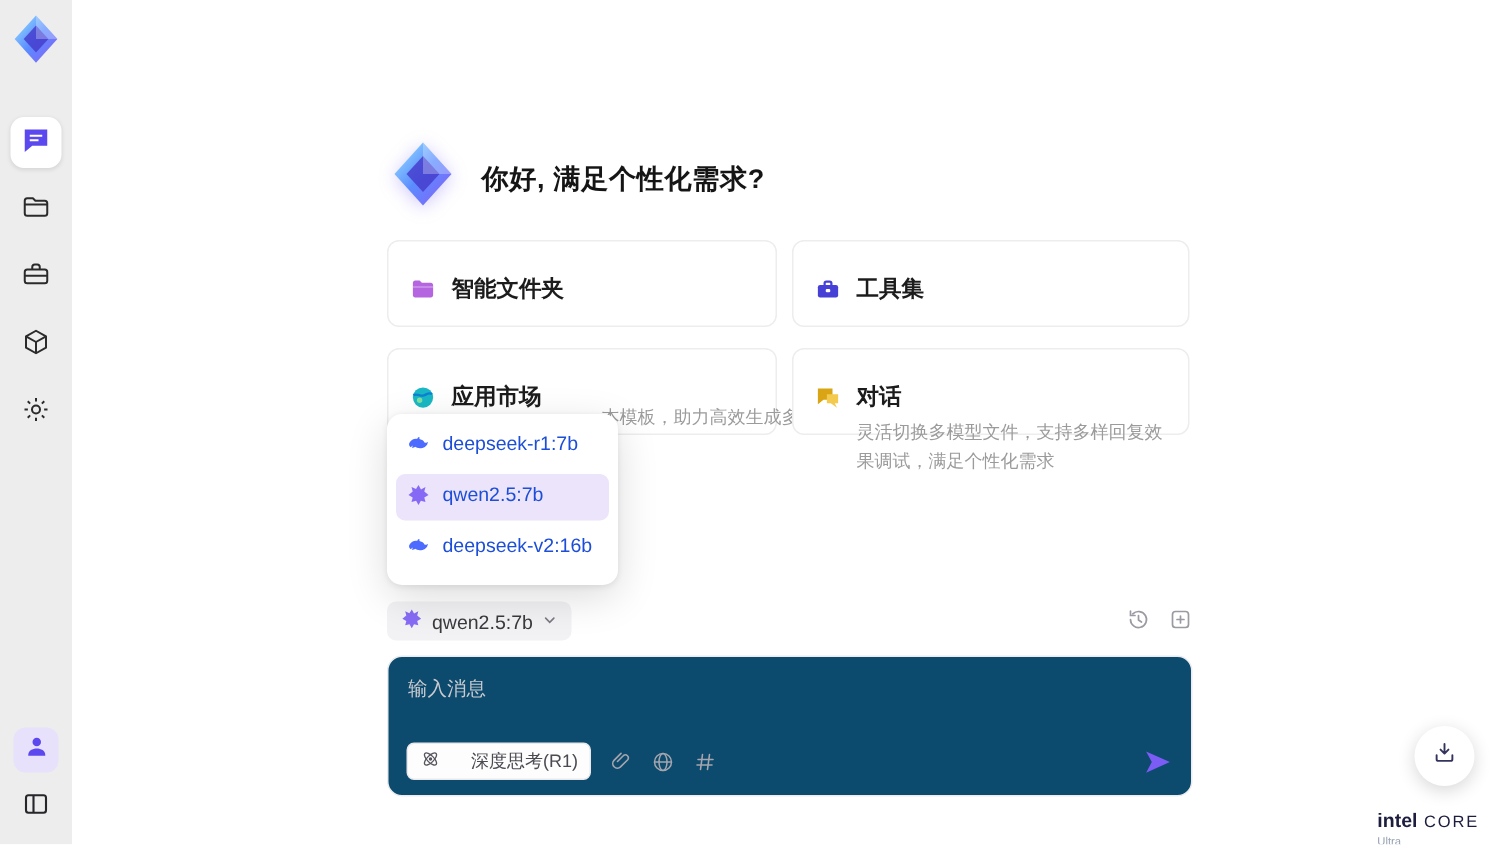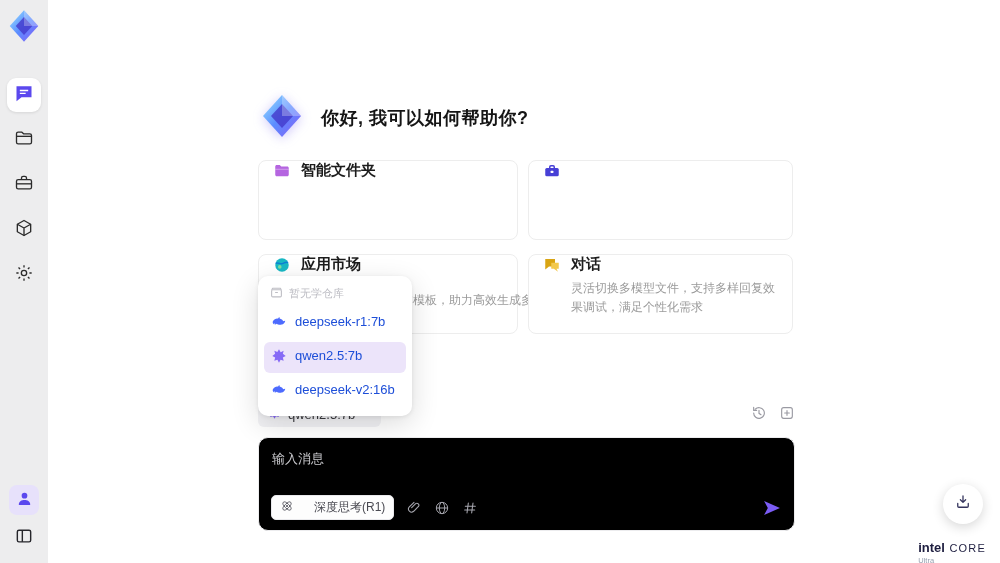--- a/index.html
+++ b/index.html
@@ -21,22 +21,22 @@
   .panel-tile{width:30px;height:30px;display:flex;align-items:center;justify-content:center;}
   .panel-tile svg{width:20px;height:20px;}
   
   .main{position:absolute;left:258px;top:0;width:537px;height:100%;}
   .greeting{position:absolute;top:92px;left:0;display:flex;align-items:center;gap:15px;}
   .greeting svg{width:48px;height:48px;filter:drop-shadow(0 2px 6px rgba(120,100,240,.35));}
   .greeting-title{font-size:18px;font-weight:700;color:#151515;letter-spacing:.5px;}
   
   .cards{position:absolute;top:160px;left:0;display:grid;grid-template-columns:260px 265px;
          column-gap:10px;row-gap:14px;}
-  .card{height:80px;border:1px solid #ededed;border-radius:8px;background:#fff;
-        padding:0 14px;box-sizing:border-box;display:flex;gap:10px;align-items:flex-start;
+  .card{height:58px;border:1px solid #ededed;border-radius:8px;background:#fff;
+        padding:22px 14px;box-sizing:border-box;display:flex;gap:10px;align-items:flex-start;
         position:relative;cursor:pointer;}
   .card-icon{width:18px;height:18px;flex:none;margin-top:1px;}
   .card-title{font-size:15px;font-weight:700;color:#1c1c1c;}
   .card-desc{font-size:12px;color:#9b9b9b;line-height:1.55;margin-top:5px;}
   .peek-desc{position:absolute;left:142px;top:37px;font-size:12px;color:#9b9b9b;white-space:nowrap;}
   
   .dropdown{position:absolute;left:0;top:276px;width:142px;background:#fff;border-radius:10px;
             box-shadow:0 8px 28px rgba(0,0,0,.14),0 1px 4px rgba(0,0,0,.08);padding:6px;z-index:9;}
   .dd-header{display:flex;align-items:center;gap:6px;padding:4px 6px 7px;color:#bdbdc4;font-size:11px;}
   .dd-header svg{width:13px;height:13px;}
@@ -47,21 +47,21 @@
   
   .model-row{position:absolute;top:401px;left:0;width:537px;height:24px;}
   .model-pill{position:absolute;left:0;top:0;display:inline-flex;align-items:center;gap:6px;
               background:#f2f2f5;border-radius:6px;padding:4px 9px;font-size:13px;color:#3a3a3e;cursor:pointer;}
   .model-pill svg{width:15px;height:15px;}
   .chev{width:11px!important;height:11px!important;}
   .row-icons{position:absolute;right:0;top:4px;display:flex;gap:12px;}
   .row-icons svg{width:16px;height:16px;cursor:pointer;}
   
   .composer{position:absolute;top:437px;left:0;width:537px;height:94px;border:1px solid #ececee;
-            border-radius:10px;box-sizing:border-box;background:#000000;}
+            border-radius:10px;box-sizing:border-box;background:#0c4a6e;}
   .placeholder{position:absolute;top:12px;left:13px;font-size:13px;color:#cbcbcf;}
   .composer-bar{position:absolute;left:12px;right:12px;bottom:10px;display:flex;align-items:center;gap:12px;}
   .chip{display:flex;align-items:center;gap:20px;border:1px solid #e9e9ec;background:#fdfdfd;
         border-radius:5px;padding:3px 8px;font-size:12px;color:#4a4a52;cursor:pointer;}
   .chip svg{width:14px;height:14px;}
   .tool-icon{width:16px;height:16px;cursor:pointer;}
   .send-btn{margin-left:auto;width:20px;height:20px;cursor:pointer;}
   
   .fab{position:absolute;right:17px;top:484px;width:40px;height:40px;border-radius:50%;background:#fff;
        box-shadow:0 3px 12px rgba(0,0,0,.16);display:flex;align-items:center;justify-content:center;cursor:pointer;}
@@ -164,21 +164,21 @@
             <stop offset="0" stop-color="#9be8ff"></stop>
                 <stop offset="0.5" stop-color="#5b8cff"></stop>
                 <stop offset="1" stop-color="#8a5cf6"></stop>
           </linearGradient>
             </defs>
           <polygon points="24,3 43,24 24,45 5,24" fill="url(#g2)"></polygon>
           <polygon points="24,12 35,24 24,36 13,24" fill="#4338ca" opacity="0.8"></polygon>
           <polygon points="24,3 43,24 24,24" fill="#ffffff" opacity="0.28"></polygon>
         </svg>
       </span>
-      <span class="greeting-title">你好, 我可以如何帮助你?</span>
+      <span class="greeting-title">你好, 满足个性化需求?</span>
     </div>
 
     <div class="cards">
       <div class="card">
         <span class="card-icon">
           <svg viewBox="0 0 24 24">
               <path fill="#b565e0" d="M3 6c0-1.1.9-2 2-2h4l2 2h8c1.1 0 2 .9 2 2v9c0 1.1-.9 2-2 2H5c-1.1 0-2-.9-2-2V6z"></path>
               <path fill="#ffffff" opacity=".35" d="M3 9h18v1.5H3z"></path>
             </svg>
         </span>
@@ -188,20 +188,21 @@
       </div>
       <div class="card">
         <span class="card-icon">
           <svg viewBox="0 0 24 24">
               <path fill="none" stroke="#4740d6" stroke-width="2" d="M9 8V6.5C9 5.6 9.7 5 10.5 5h3c.8 0 1.5.6 1.5 1.5V8"></path>
               <rect x="3" y="8" width="18" height="11" rx="2" fill="#4740d6"></rect>
               <rect x="10" y="11.5" width="4" height="3" rx="1" fill="#fff"></rect>
             </svg>
         </span>
         <div>
+          <div class="card-title">工具集</div>
         </div>
       </div>
       <div class="card">
         <span class="card-icon">
           <svg viewBox="0 0 24 24">
               <circle cx="12" cy="12" r="9" fill="#19b8c4"></circle>
               <path d="M3.5 10c3-2 6 1.2 9 .2s5-3.2 7.5-1.2" stroke="#0e7fd4" stroke-width="2" fill="none"></path>
               <circle cx="9" cy="14.5" r="2.4" fill="#7ee0a0"></circle>
             </svg>
         </span>
@@ -218,29 +219,20 @@
             </svg>
         </span>
         <div>
           <div class="card-title">对话</div>
           <div class="card-desc">灵活切换多模型文件，支持多样回复效果调试，满足个性化需求</div>
         </div>
       </div>
     </div>
 
     <div class="dropdown">
-      <div class="dd-header">
-        <span>
-          <svg viewBox="0 0 24 24" fill="none" stroke="#bdbdc4" stroke-width="2">
-              <rect x="3" y="7" width="18" height="13" rx="2"></rect>
-              <path d="M3 7l2-3h14l2 3M9.5 12h5"></path>
-            </svg>
-        </span>
-        <span>暂无学仓库</span>
-      </div>
       <div class="dd-item">
         <span>
           <svg viewBox="0 0 24 24">
               <path fill="#4d6bfe" d="M4.2 15.2c-1.6-1-2.2-3.1-1.1-4.7C4.7 8 7.6 6.4 10.6 7c.2-1 1-1.9 2-2.1.3 0 .5.2.4.5-.3.8-.1 1.3.5 1.9 2 .3 3.7 1.5 4.5 3.2.9.4 1.9.3 2.7-.3.3-.2.7 0 .6.3-.4 2.7-2.6 4.9-5.3 5.4-3.5.7-6-.1-7.3-1.2-.8.8-1.9 1.2-3 1.1-.3 0-.5-.4-.2-.6.5-.4.8-1 .7-1.6z"></path>
             </svg>
         </span>
         <span>deepseek-r1:7b</span>
       </div>
       <div class="dd-item selected">
         <span>

